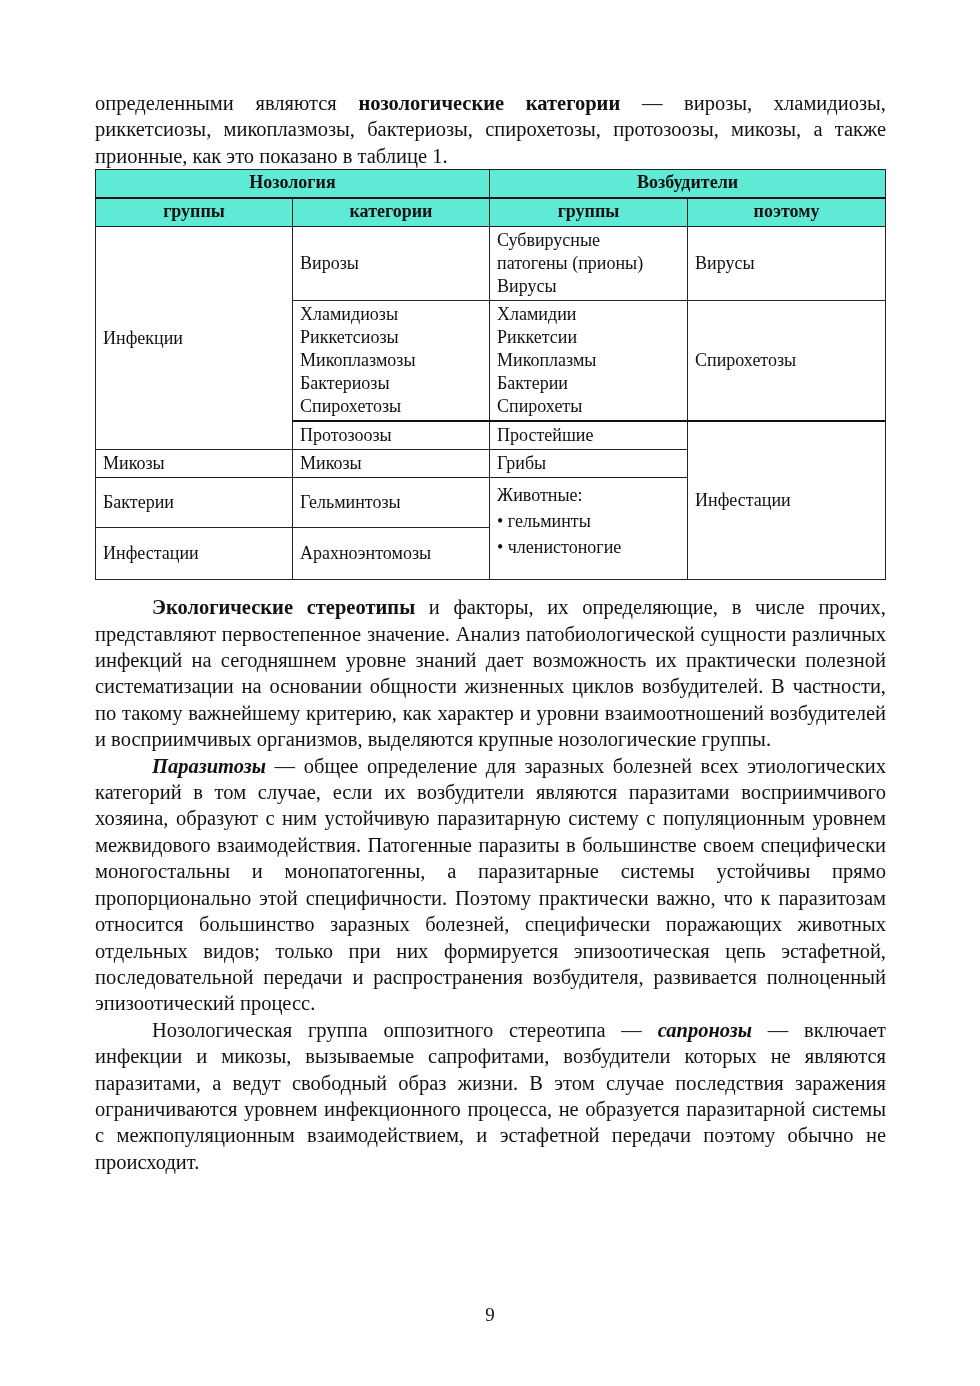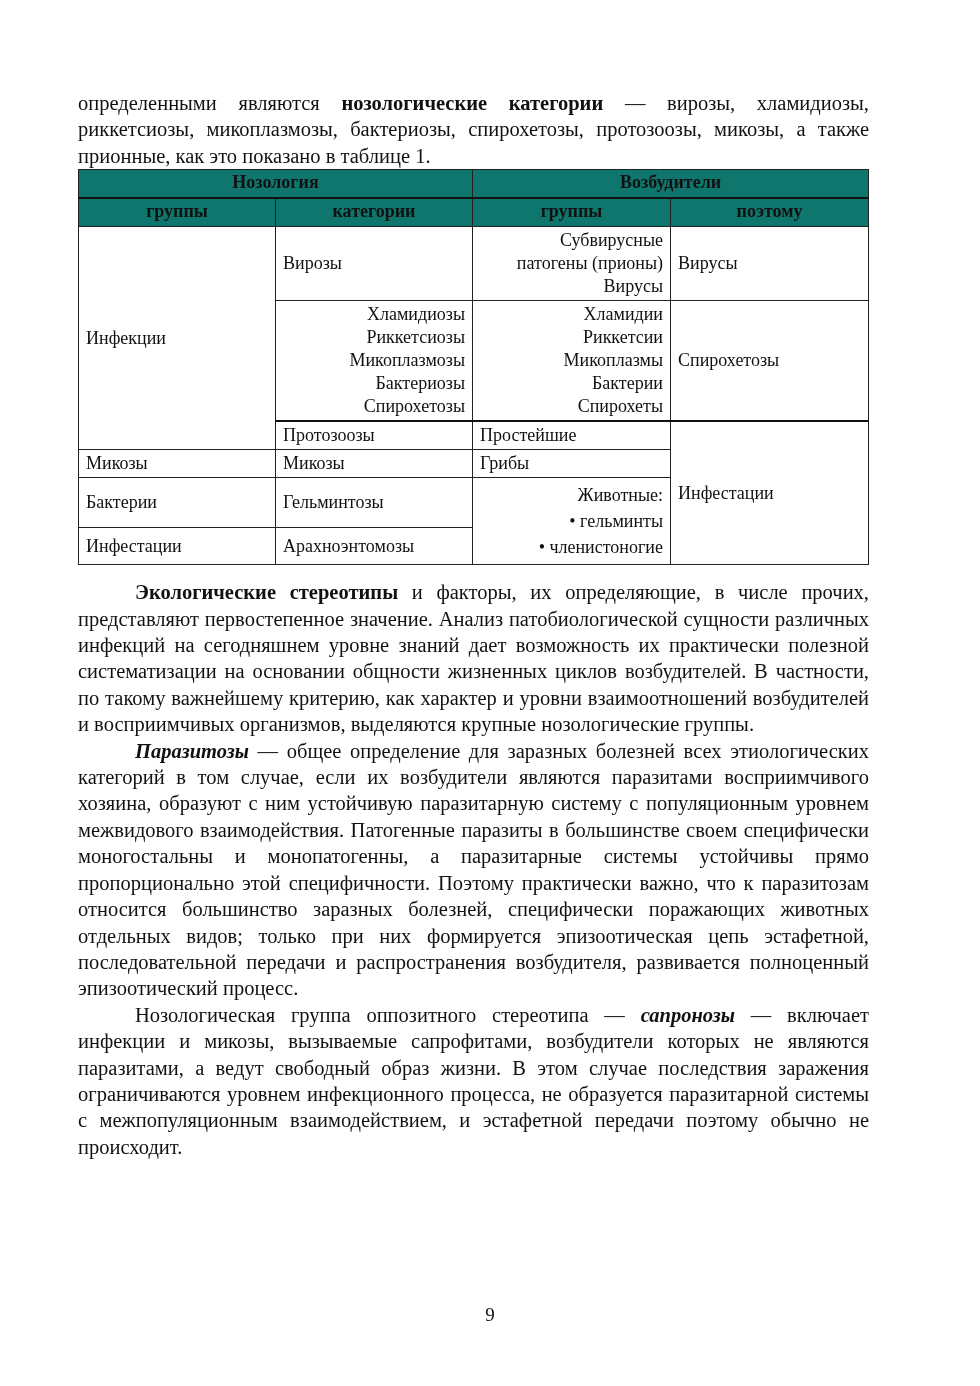--- a/index.html
+++ b/index.html
@@ -1,30 +1,30 @@
 <!DOCTYPE html>
 <html><head>
 <meta charset="utf-8">
 <style>
   html, body { margin: 0; padding: 0; background: #ffffff; }
   body {
     width: 980px; height: 1386px; position: relative; overflow: hidden;
     font-family: "Liberation Serif", "DejaVu Serif", serif;
     color: #111;
   }
-  .page { position: absolute; left: 78px; top: 90px; width: 791px; }
+  .page { position: absolute; left: 95px; top: 90px; width: 791px; }
   p { margin: 0; font-size: 20.5px; line-height: 26.4px; text-align: justify; }
   .indent { text-indent: 57px; }
   .caption-right { text-align: right; font-style: italic; font-size: 17.5px; margin-top: 18px; }
   .table-title { text-align: center; font-weight: bold; font-size: 17.5px; margin-top: 14px; margin-bottom: 13px; }
   table { border-collapse: collapse; width: 790px; font-size: 18px; line-height: 23px; table-layout: fixed; }
   td, th { border: 1px solid #222; padding: 2px 7px; vertical-align: middle; text-align: left; font-weight: normal; }
-  th { background: #0f766e; text-align: center; font-weight: bold; padding: 1px 7px 3px; }
+  th { background: #5eead4; text-align: center; font-weight: bold; padding: 1px 7px 3px; }
   .thick-bottom { border-bottom: 2.5px solid #111; }
-  .multiline span { display: block; text-align: right; }
+  .multiline span { display: block; }
   .pagenum { position: absolute; left: 0; width: 980px; top: 1304px; text-align: center; font-size: 19px; }
   b.bi { font-weight: bold; font-style: italic; font-family: Liberation Serif, serif; }
 </style>
 </head>
 <body>
 
 <div class="page">
 
   <p><span>определенными являются </span><b>нозологические категории</b><span> — вирозы, хламидиозы, риккетсиозы, микоплазмозы, бактериозы, спирохетозы, протозоозы, микозы, а также прионные, как это показано в таблице 1.</span></p>
 
@@ -80,21 +80,21 @@
       <td rowspan="4">Инфестации</td>
     </tr>
     <tr>
       <td>Микозы</td>
       <td>Микозы</td>
       <td>Грибы</td>
     </tr>
     <tr style="height:50px">
       <td>Бактерии</td>
       <td>Гельминтозы</td>
-      <td rowspan="2" class="multiline" style="padding-top:4px;padding-bottom:4px;line-height:26px">
+      <td rowspan="2" class="multiline" style="padding-top:4px;padding-bottom:19px;line-height:26px">
         <span>Животные:</span>
         <span>• гельминты</span>
         <span>• членистоногие</span>
       </td>
     </tr>
     <tr>
       <td>Инфестации</td>
       <td>Арахноэнтомозы</td>
     </tr>
   </tbody>

